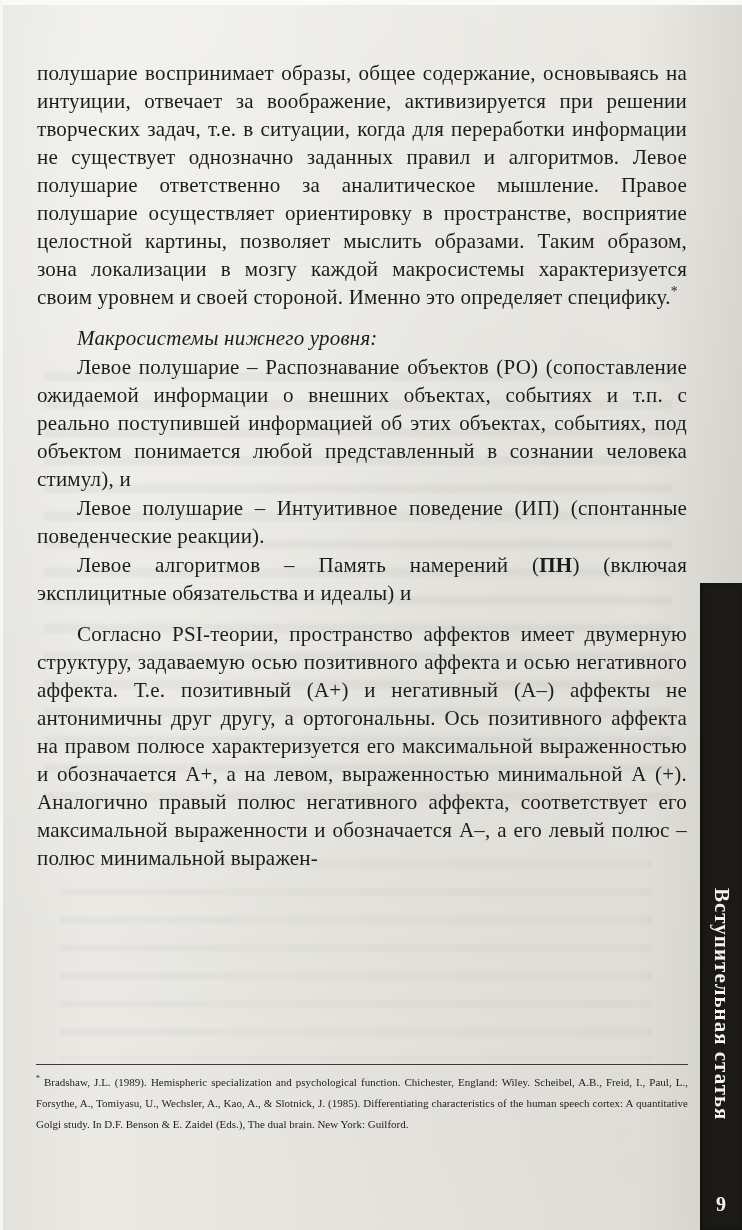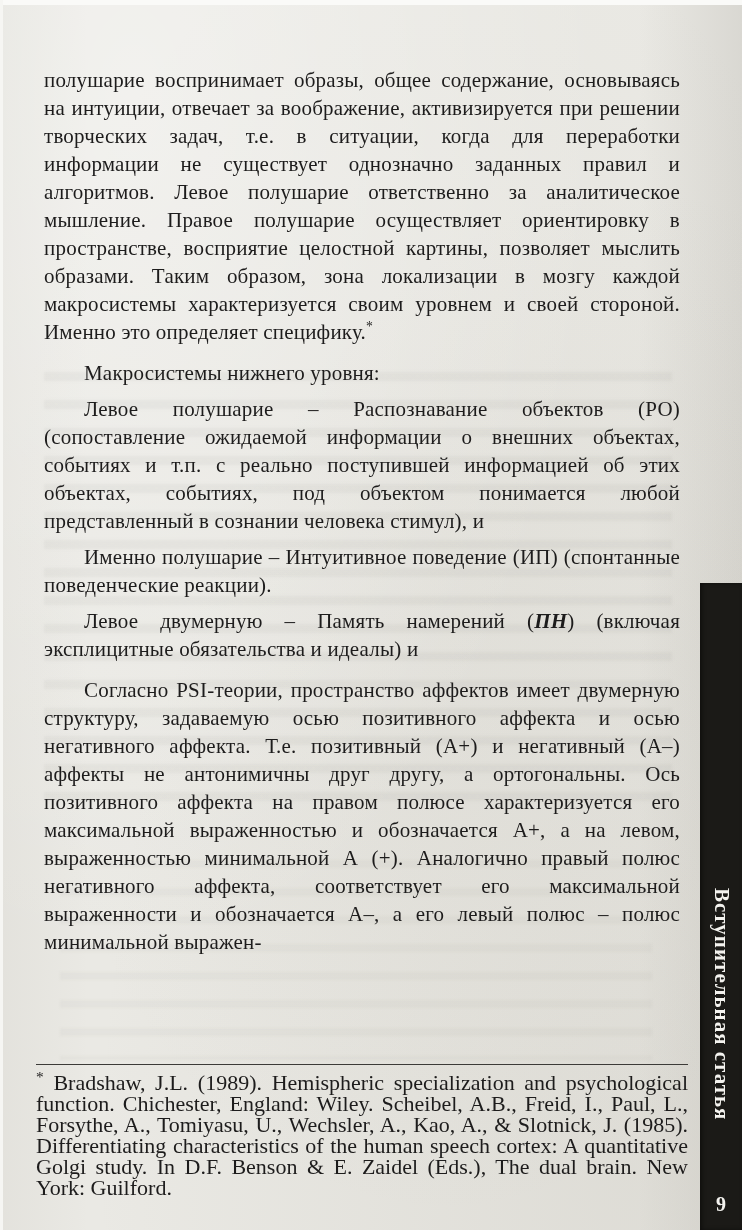--- a/index.html
+++ b/index.html
@@ -49,34 +49,34 @@
   
   .text-block {
     position: absolute; left: 36px; top: 58px; width: 652px; height: 1002px;
     overflow: hidden;
     color: var(--ink, #1d1c1c);
     font-size: 21px; line-height: 28px;
     text-align: justify;
     letter-spacing: 0.2px;
     hyphens: auto; -webkit-hyphens: auto;
   }
-  .text-block p { margin: 8px; }
+  .text-block p { margin: 1px; }
   .text-block p.indent { text-indent: 40px; }
   .text-block p.space-before { margin-top: 13px; }
   .text-block sup { font-size: 0.65em; line-height: 0; }
 
   
   .footnote-rule {
     position: absolute; left: 36px; top: 1064px; width: 652px; height: 1px;
     background: #3c3b38;
   }
   .footnote {
     position: absolute; left: 36px; top: 1072px; width: 652px;
     color: var(--ink, #1d1c1c);
-    font-size: 22px; line-height: 21px;
+    font-size: 11px; line-height: 21px;
     text-align: justify;
     hyphens: auto; -webkit-hyphens: auto;
   }
   .footnote sup { font-size: 0.7em; line-height: 0; }
 
   
   .sidebar {
     position: absolute; right: 0; top: 583px; width: 42px; height: 647px;
     background: var(--band, #1b1a17);
     box-shadow: inset 2px 0 4px rgba(0,0,0,0.45);
@@ -102,24 +102,24 @@
 
 <div class="page">
   <div class="paper-texture"></div>
   <div class="edge-top"></div>
   <div class="edge-left"></div>
   <div class="bleed"></div>
   <div class="bleed2"></div>
 
   <div class="text-block" id="text-block" lang="ru">
       <p><span>полушарие воспринимает образы, общее содержание, основываясь на интуиции, отвечает за воображение, активизируется при решении творческих задач, т.е. в ситуации, когда для переработки информации не существует однозначно заданных правил и алгоритмов. Левое полушарие ответственно за аналитическое мышление. Правое полушарие осуществляет ориентировку в пространстве, восприятие целостной картины, позволяет мыслить образами. Таким образом, зона локализации в мозгу каждой макросистемы характеризуется своим уровнем и своей стороной. Именно это определяет специфику.</span><sup>*</sup></p>
-      <p class="indent space-before"><span style="">Макросистемы нижнего уровня:</span></p>
+      <p class="indent space-before"><span style="font-style: italic;">Макросистемы нижнего уровня:</span></p>
       <p class="indent"><span>Левое полушарие – Распознавание объектов (</span><span style="font-weight: normal;">РО</span><span>) (сопоставление ожидаемой информации о внешних объектах, событиях и т.п. с реально поступившей информацией об этих объектах, событиях, под объектом понимается любой представленный в сознании человека стимул), и</span></p>
-      <p class="indent"><span>Именно полушарие – Интуитивное поведение (</span><span style="font-weight: normal;">ИП</span><span>) (спонтанные поведенческие реакции).</span></p>
-      <p class="indent"><span>Левое двумерную – Память намерений (</span><span style="font-weight: bold; font-style: italic;">ПН</span><span>) (включая эксплицитные обязательства и идеалы) и</span></p>
+      <p class="indent"><span>Левое полушарие – Интуитивное поведение (</span><span style="font-weight: normal;">ИП</span><span>) (спонтанные поведенческие реакции).</span></p>
+      <p class="indent"><span>Левое алгоритмов – Память намерений (</span><span style="font-weight: bold;">ПН</span><span>) (включая эксплицитные обязательства и идеалы) и</span></p>
       <p class="indent space-before"><span>Согласно PSI-теории, пространство аффектов имеет двумерную структуру, задаваемую осью позитивного аффекта и осью негативного аффекта. Т.е. позитивный (А+) и негативный (А–) аффекты не антонимичны друг другу, а ортогональны. Ось позитивного аффекта на правом полюсе характеризуется его максимальной выраженностью и обозначается А+, а на левом, выраженностью минимальной А (+). Аналогично правый полюс негативного аффекта, соответствует его максимальной выраженности и обозначается А–, а его левый полюс – полюс минимальной выражен-</span></p>
     </div>
 
   <div class="footnote-rule"></div>
   <div class="footnote" lang="en">
     <sup>*</sup><span> Bradshaw, J.L. (1989). Hemispheric specialization and psychological function. Chichester, England: Wiley. Scheibel, A.B., Freid, I., Paul, L., Forsythe, A., Tomiyasu, U., Wechsler, A., Kao, A., &amp; Slotnick, J. (1985). Differentiating characteristics of the human speech cortex: A quantitative Golgi study. In D.F. Benson &amp; E. Zaidel (Eds.), The dual brain. New York: Guilford.</span>
   </div>
 
   <div class="sidebar">
     <div class="sidebar-title">Вступительная статья</div>

